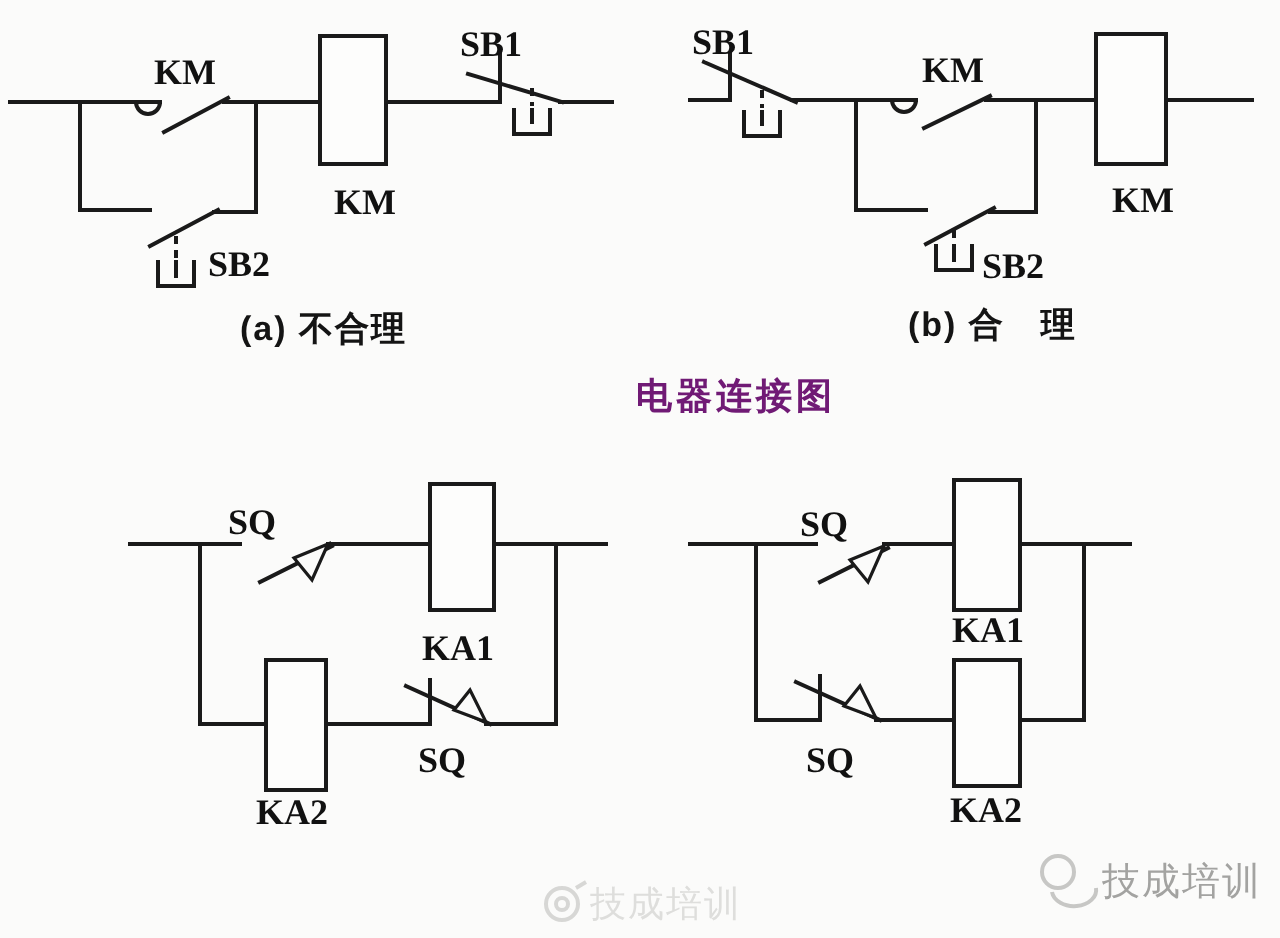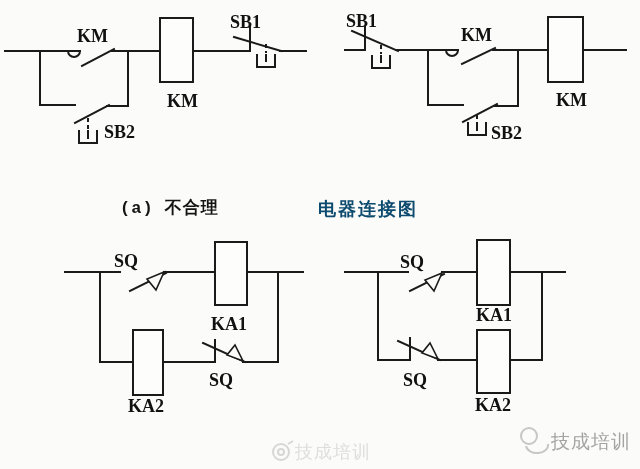--- a/index.html
+++ b/index.html
@@ -22,36 +22,35 @@
     position:absolute;
     font-family:"Liberation Serif", serif;
     font-weight:600;
     font-size:18px;
     color:#111;
     white-space:nowrap;
     line-height:1;
   }
   .cap{
     position:absolute;
-    font-family:Liberation Mono, monospace;
+    font-family:Liberation Sans, sans-serif;
     font-weight:700;
     font-size:17px;
     color:#141414;
     white-space:nowrap;
     line-height:1;
     letter-spacing:1px;
-    margin-top:44px;
   }
   .fig-title{
     position:absolute;
-    left:318px;top:200px;
+    left:318px;top:189px;
     font-family:"Liberation Sans", sans-serif;
     font-weight:700;
     font-size:18px;
-    color:#0c4a6e;
+    color:#701a75;
     letter-spacing:2px;
     white-space:nowrap;
     line-height:1;
   }
   .wm{
     position:absolute;
     font-weight:400;
     white-space:nowrap;
     line-height:1;
     letter-spacing:1px;
@@ -158,20 +157,21 @@
   <span class="lbl" style="left:77px;top:27px">KM</span>
   <span class="lbl" style="left:167px;top:92px">KM</span>
   <span class="lbl" style="left:230px;top:13px">SB1</span>
   <span class="lbl" style="left:104px;top:123px">SB2</span>
   <div class="cap" style="left:120px;top:156px">(a) 不合理</div>
 
   <span class="lbl" style="left:346px;top:12px">SB1</span>
   <span class="lbl" style="left:461px;top:26px">KM</span>
   <span class="lbl" style="left:556px;top:91px">KM</span>
   <span class="lbl" style="left:491px;top:124px">SB2</span>
+  <div class="cap" style="left:454px;top:154px">(b) 合　理</div>
 
   <div class="fig-title">电器连接图</div>
 
   <span class="lbl" style="left:114px;top:252px">SQ</span>
   <span class="lbl" style="left:211px;top:315px">KA1</span>
   <span class="lbl" style="left:209px;top:371px">SQ</span>
   <span class="lbl" style="left:128px;top:397px">KA2</span>
 
   <span class="lbl" style="left:400px;top:253px">SQ</span>
   <span class="lbl" style="left:476px;top:306px">KA1</span>

